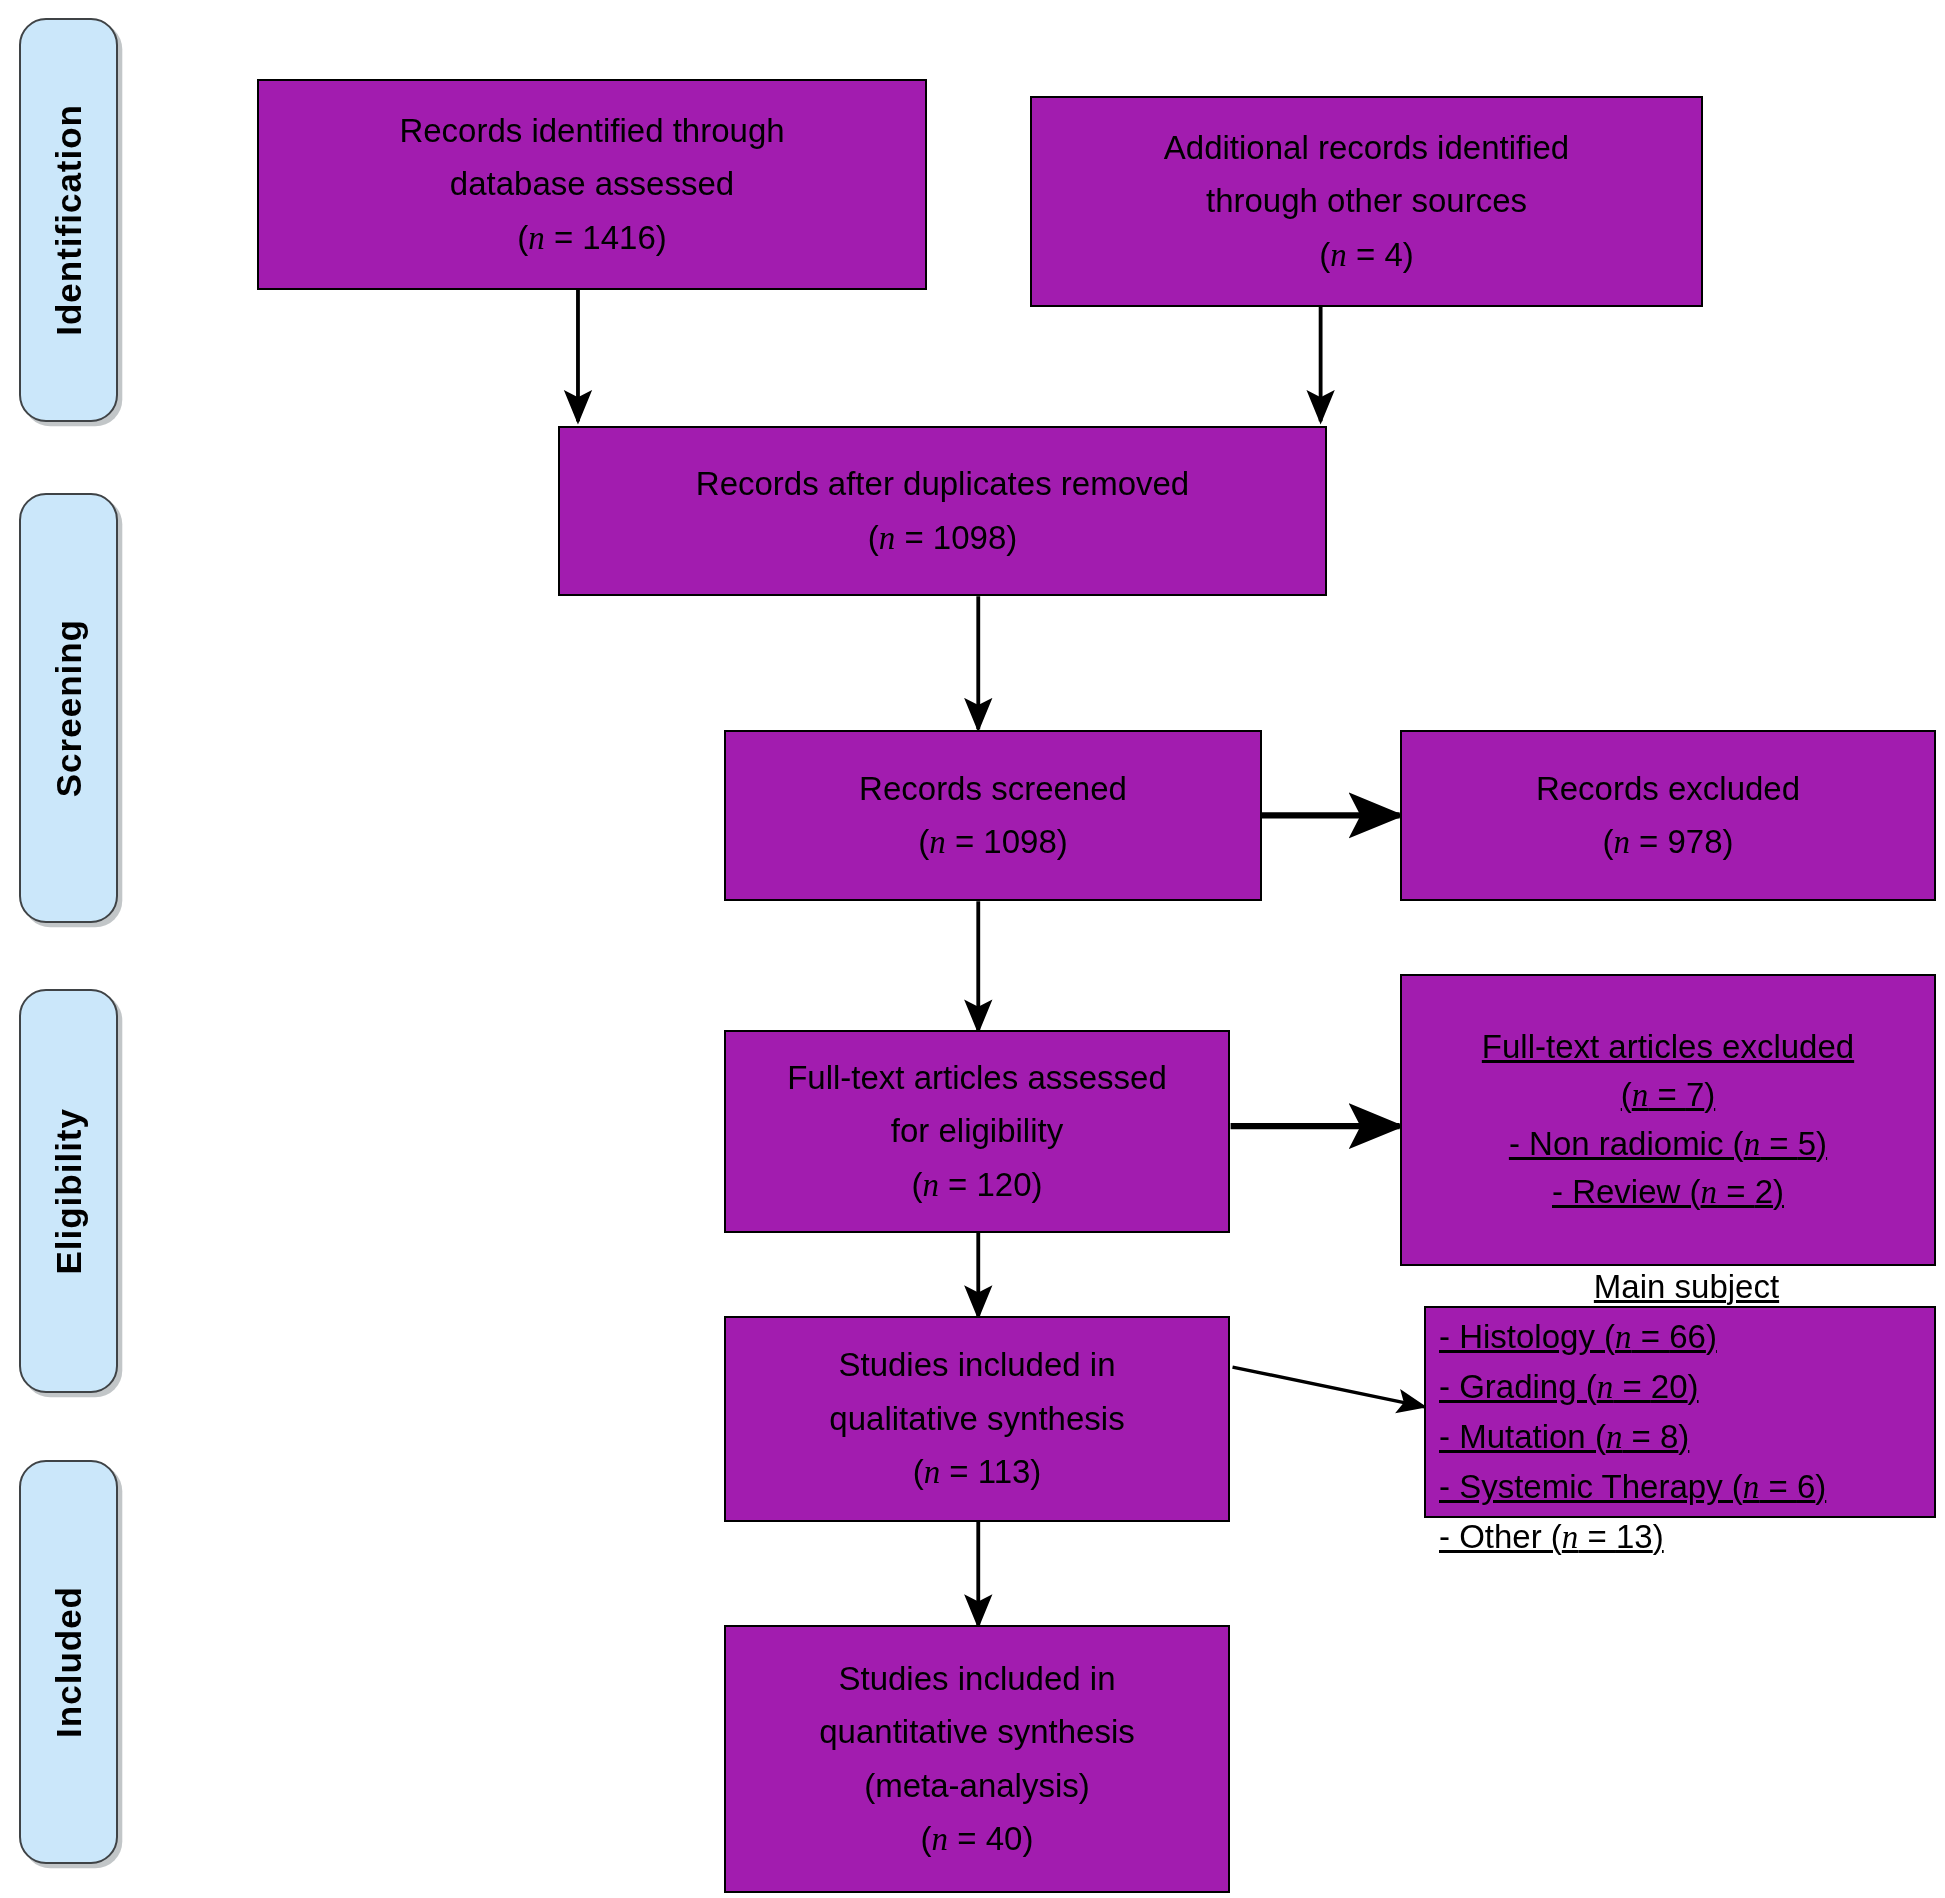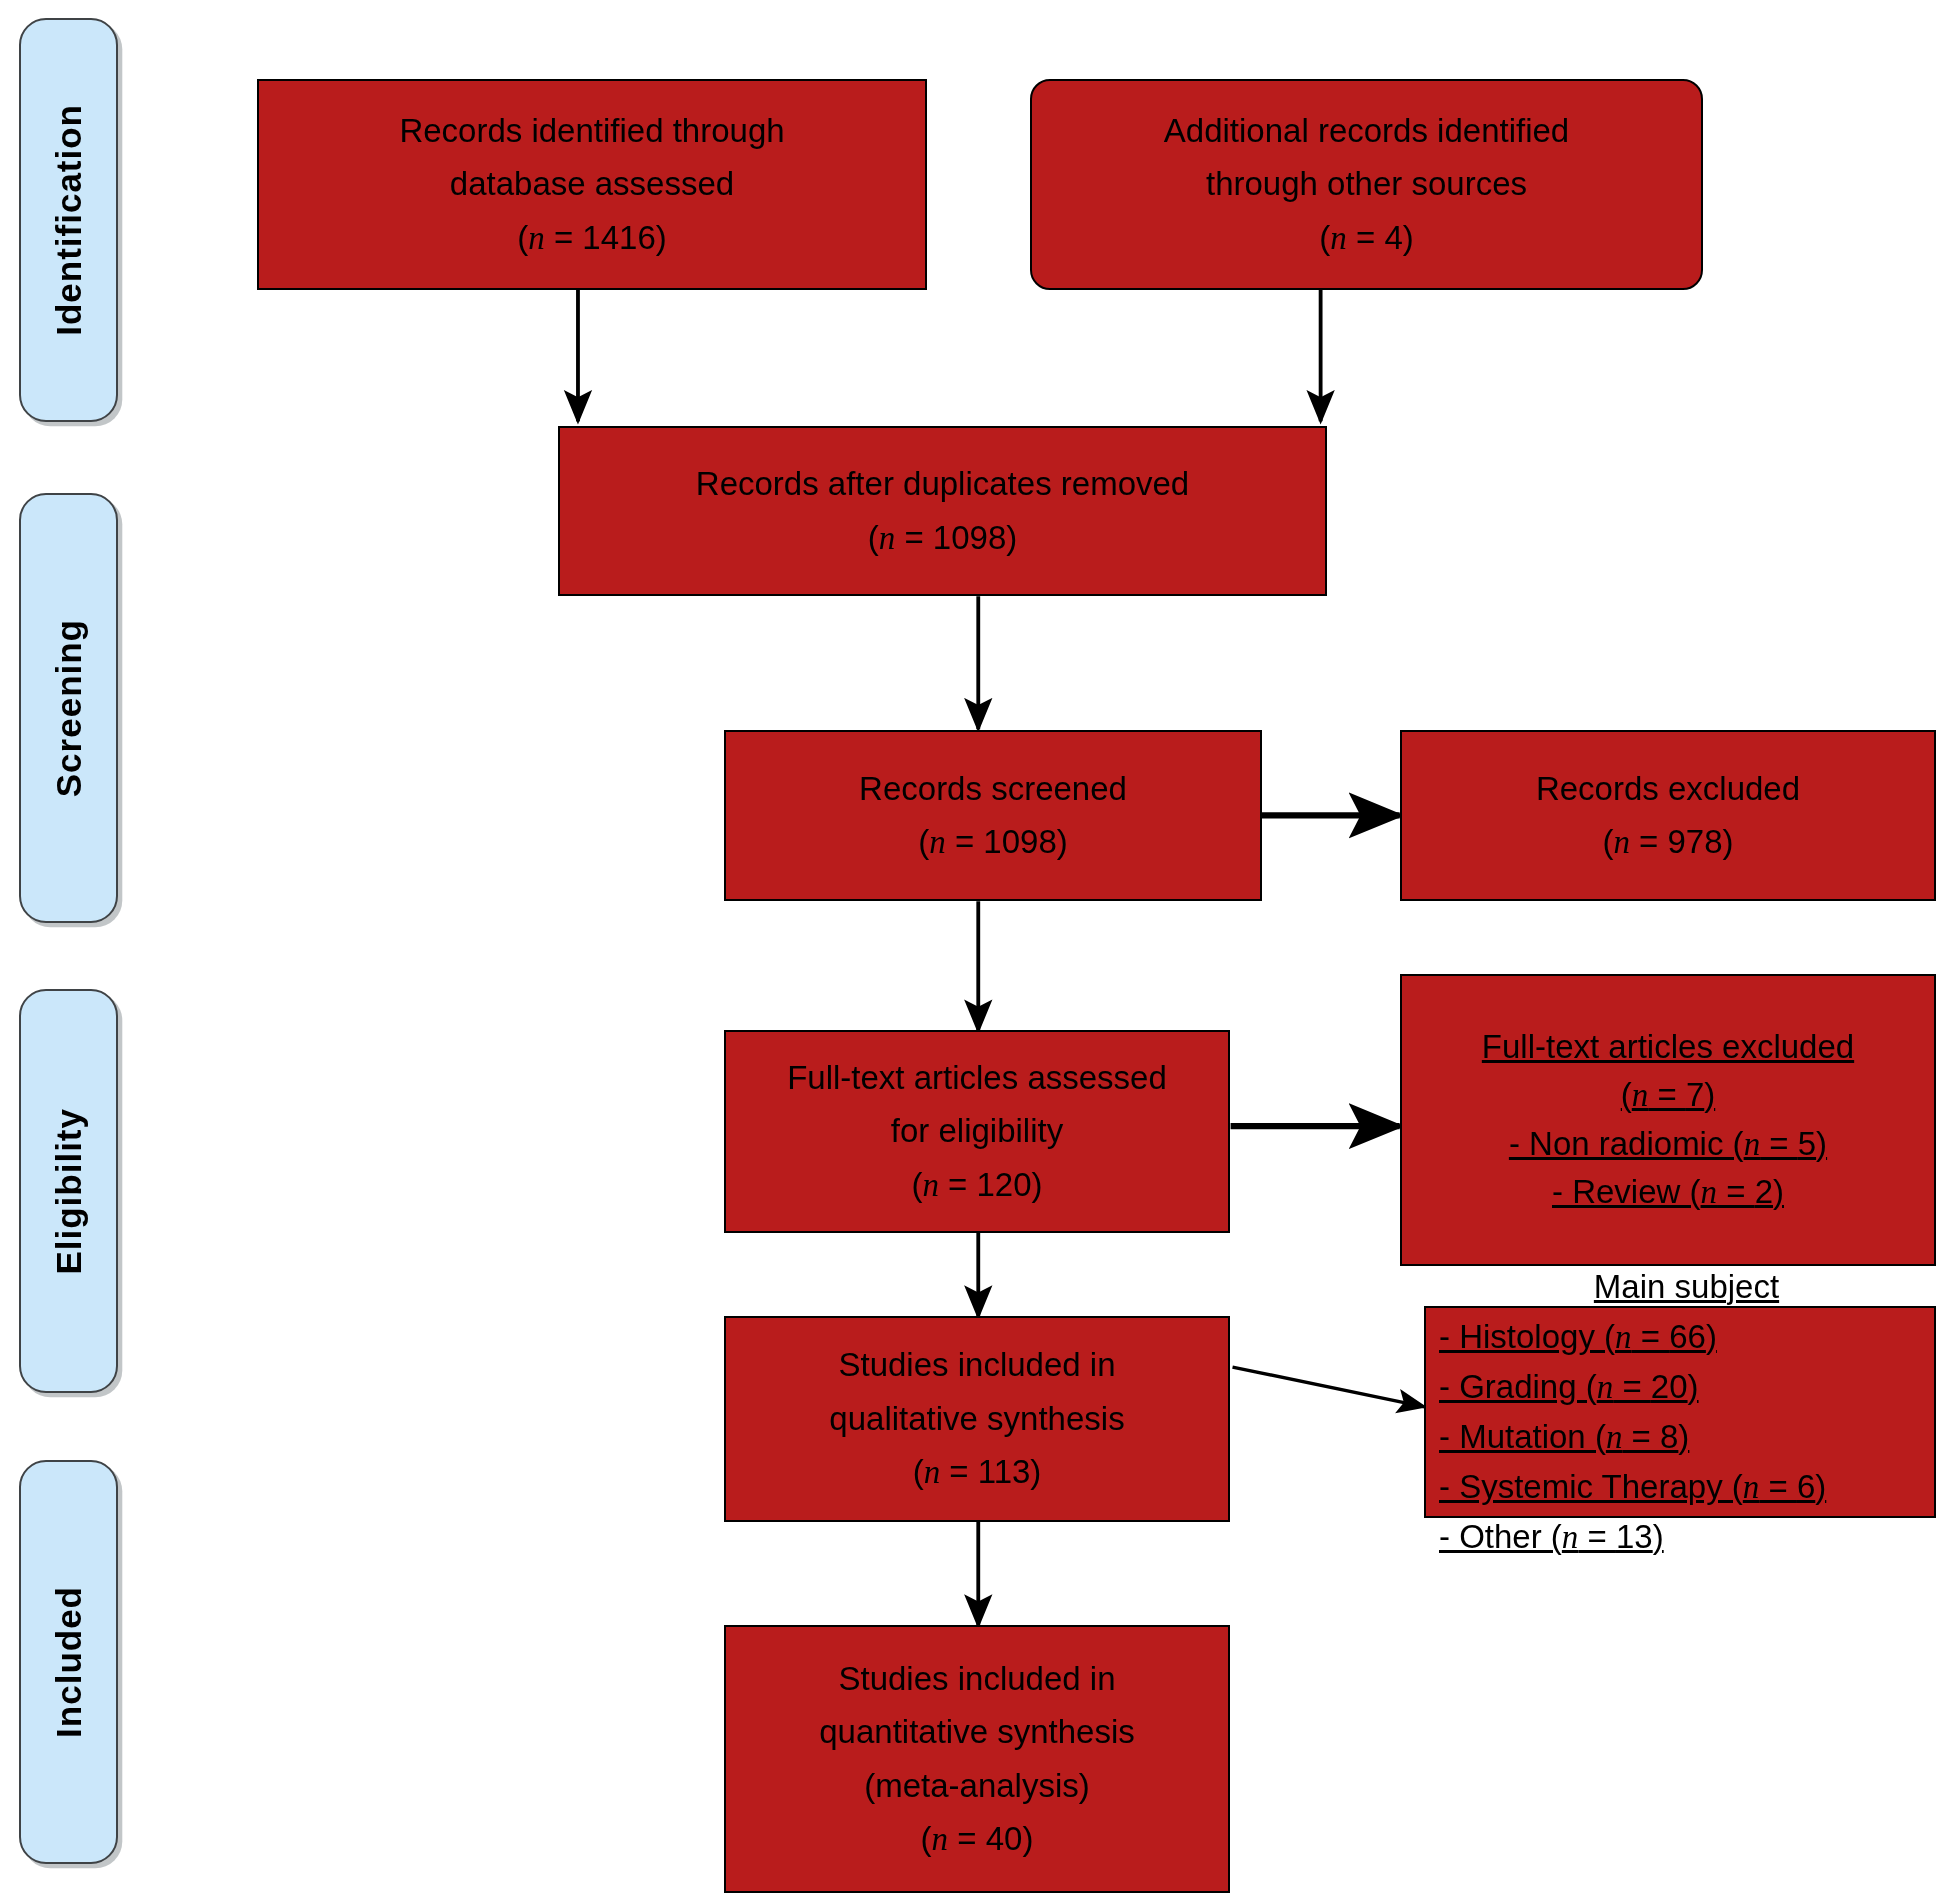--- a/index.html
+++ b/index.html
@@ -37,21 +37,21 @@
     font-size: 35px;
     letter-spacing: 1px;
     color: #000000;
     white-space: nowrap;
     line-height: 1;
   }
 
   
   .flow-box {
     position: absolute;
-    background: #b91c1c;
+    background: #a21caf;
     border: 2.9px solid #000000;
     box-sizing: border-box;
     display: flex;
     flex-direction: column;
     align-items: center;
     justify-content: center;
     text-align: center;
     color: #000000;
     font-size: 33px;
     line-height: 1.62;
@@ -126,21 +126,21 @@
   <div class="stage-pill" style="left:19px; top:1460px; width:95px; height:400px;">
     <span class="pill-label">Included</span>
   </div>
 
   <div class="flow-box" style="left:257px; top:79px; width:670px; height:211px;">
     <span class="ln">Records identified through</span>
     <span class="ln">database assessed</span>
     <span class="ln">(<i class="nv">n</i> = <span>1416</span>)</span>
   </div>
 
-  <div class="flow-box" style="left:1030px; top:79px; width:673px; height:211px;border-radius:20px;">
+  <div class="flow-box" style="left:1030px; top:96px; width:673px; height:211px;">
     <span class="ln">Additional records identified</span>
     <span class="ln">through other sources</span>
     <span class="ln">(<i class="nv">n</i> = <span>4</span>)</span>
   </div>
 
   <div class="flow-box" style="left:558px; top:426px; width:769px; height:170px;">
     <span class="ln">Records after duplicates removed</span>
     <span class="ln">(<i class="nv">n</i> = <span>1098</span>)</span>
   </div>
 

